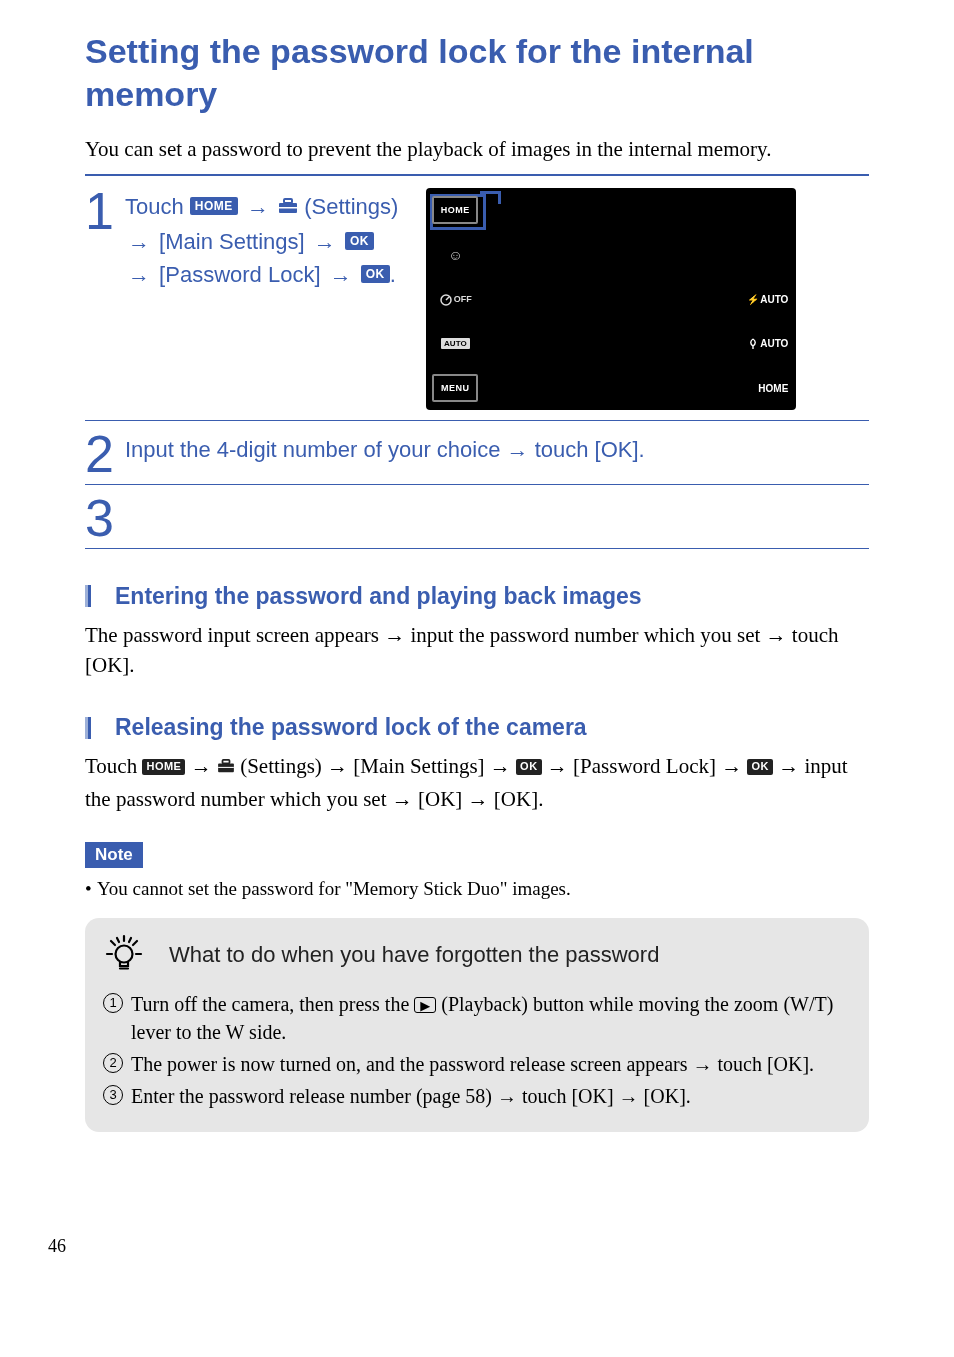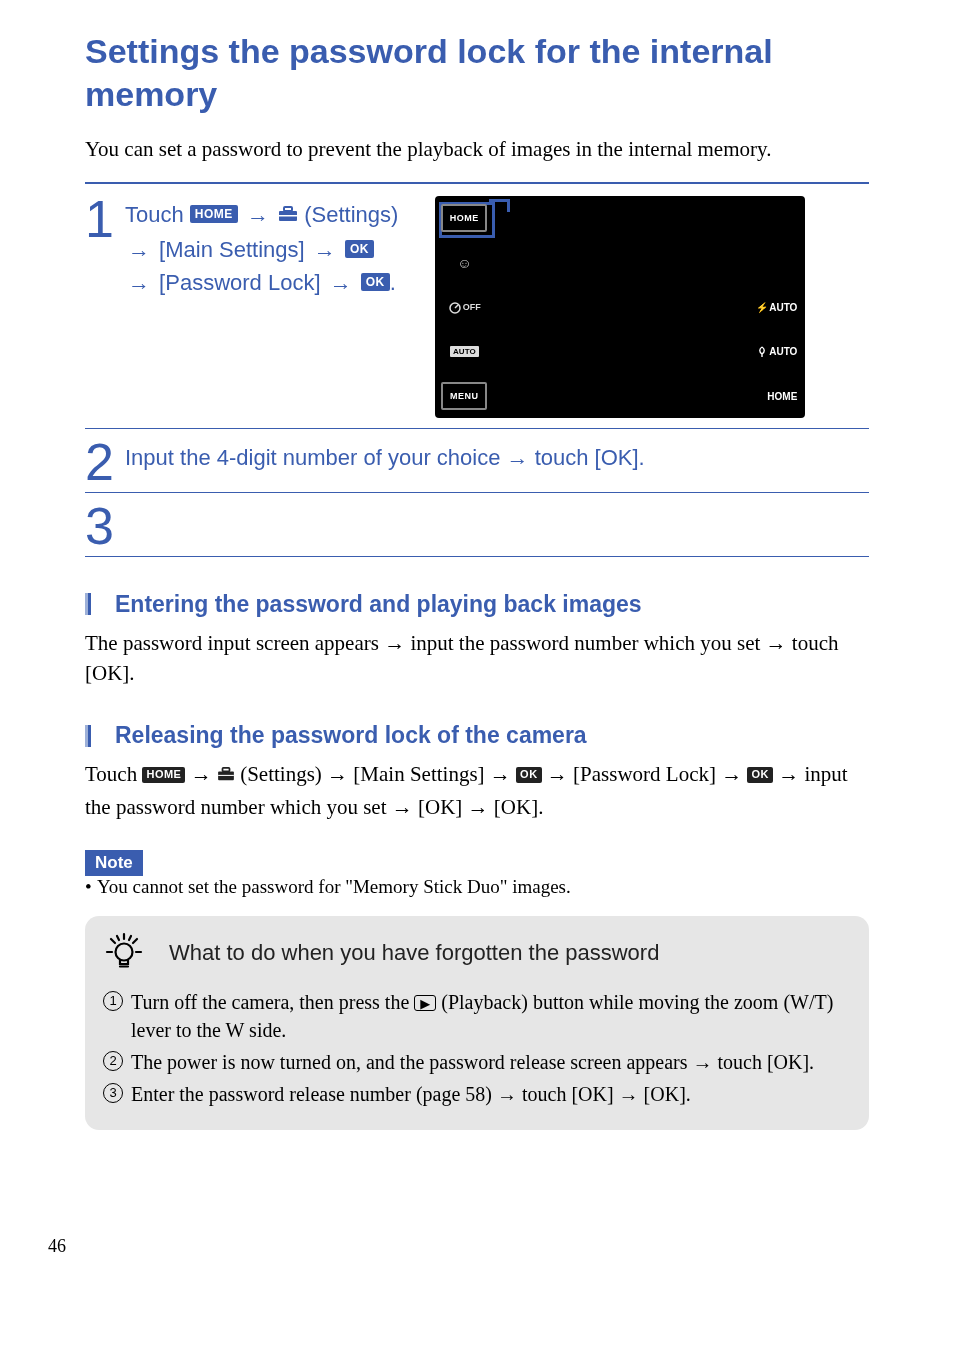--- a/index.html
+++ b/index.html
@@ -15,21 +15,21 @@
   .title {
     color: #3a5daf;
     font-family: Arial, Helvetica, sans-serif;
     font-weight: bold;
     font-size: 34px;
     line-height: 1.25;
     margin-bottom: 22px;
   }
   .intro {
     font-size: 21px;
-    margin-bottom: 20px;
+    margin-bottom: 12px;
   }
   .steps-top-rule {
     border-top: 2px solid #3a5daf;
     margin-bottom: 2px;
   }
   .step {
     display: flex;
     align-items: flex-start;
     padding: 6px 0 10px 0;
   }
@@ -91,21 +91,21 @@
     letter-spacing: 0.5px;
   }
   .arrow { margin: 0 3px; }
   .toolbox-icon {
     display: inline-block;
     vertical-align: middle;
     position: relative;
     top: -2px;
   }
   
-  .step1-row { display: flex; gap: 37px; }
+  .step1-row { display: flex; gap: 28px; }
   .screen {
     width: 370px;
     height: 222px;
     background: #000;
     border-radius: 4px;
     position: relative;
     flex-shrink: 0;
     margin-top: 4px;
     color: #fff;
     font-family: Arial, Helvetica, sans-serif;
@@ -185,20 +185,21 @@
     background: #3a5daf;
     color: #fff;
     font-family: Arial, Helvetica, sans-serif;
     font-weight: bold;
     font-size: 17px;
     padding: 3px 10px;
     margin-top: 28px;
     text-align: right;
   }
   .note-list {
+    margin-top: 10px;
     font-size: 19px;
     font-family: Liberation Serif, serif;
   }
   .note-list li {
     list-style: none;
     position: relative;
     padding-left: 12px;
   }
   .note-list li:before {
     content: '•';
@@ -257,21 +258,21 @@
     left: 48px;
     bottom: 100px;
     font-size: 18px;
   }
 </style>
 </head>
 <body>
 
 
 
-<h1 class="title">Settings the password lock for the internal memory</h1>
+<h1 class="title">Setting the password lock for the internal memory</h1>
 
 <p class="intro">You can set a password to prevent the playback of images in the internal memory.</p>
 
 <div class="steps-top-rule"></div>
 
 
 <div class="step">
   <div class="big-num">1</div>
   <div class="step1-row">
     <div class="step-text">

